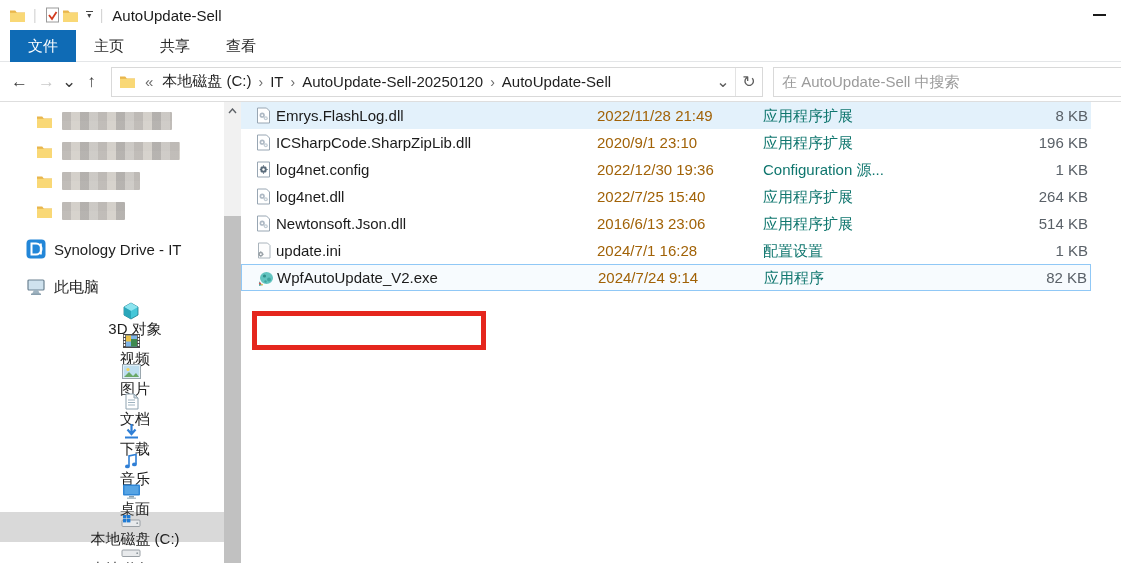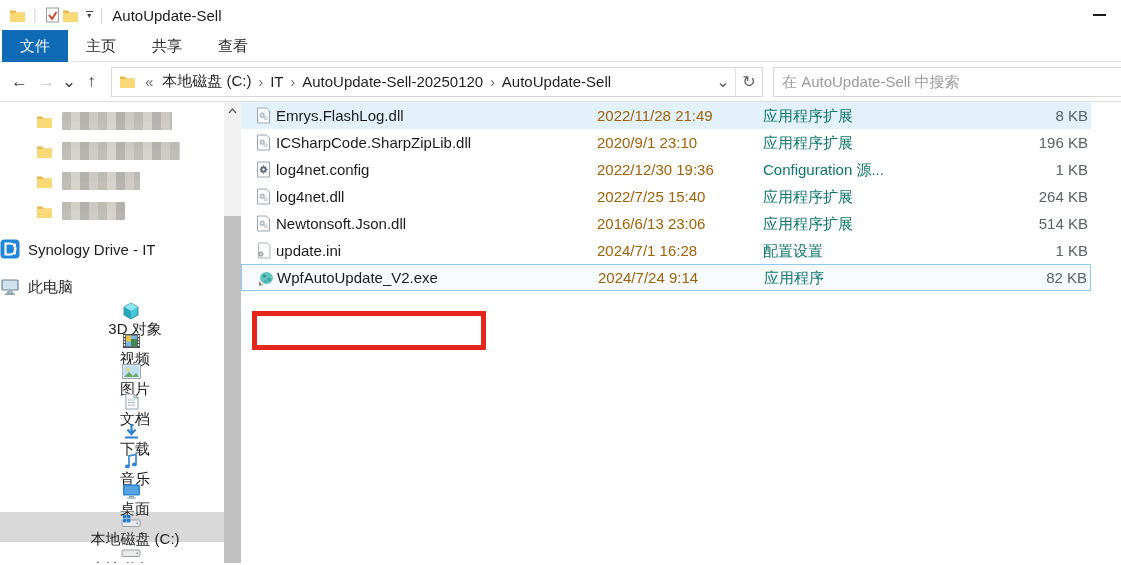--- a/index.html
+++ b/index.html
@@ -12,21 +12,21 @@
   .tb-icon { width:18px; height:16px; display:inline-flex; align-items:center; justify-content:center; }
   .tb-drop { display:flex; flex-direction:column; align-items:center; margin-left:6px; }
   .tb-drop .bar { width:7px; height:1px; background:#444; margin-bottom:1px; }
   .tb-drop .tri { font-size:8px; color:#444; line-height:6px; }
   .win-title { font-size:15px; color:#1a1a1a; margin-left:2px; }
   .tb-spacer { flex:1; }
   .min-btn { width:44px; height:30px; display:flex; align-items:center; justify-content:center; }
   .min-btn .dash { width:13px; height:2px; background:#1a1a1a; }
 
   
-  .ribbon { height:32px; display:flex; align-items:flex-start; padding-left:2px;
+  .ribbon { height:32px; display:flex; align-items:flex-start; padding-left:10px;
     border-bottom:1px solid #e4e6e8; background:#fff; }
   .rtab { padding:0 18px; font-size:15px; line-height:32px; color:#2b2b2b; cursor:default; }
   .rtab.active { background:#0f6bb5; color:#fff; }
 
   
   .navrow { height:40px; display:flex; align-items:center; background:#fff;
     border-bottom:1px solid #dedede; padding-left:6px; }
   .nav-btn { width:27px; height:28px; display:flex; align-items:center; justify-content:center;
     font-size:17px; color:#3d3d3d; }
   .nav-btn.disabled { color:#c9c9c9; }
@@ -49,21 +49,21 @@
 
   
   .main { display:flex; height:461px; position:relative; }
 
   
   .sidebar { width:224px; padding-top:4px; overflow:hidden; }
   .sd-item { height:30px; display:flex; align-items:center; font-size:15px; color:#1e1e1e;
     white-space:nowrap; }
   .sd-item .ic { width:20px; height:18px; display:inline-flex; align-items:center;
     justify-content:center; margin-right:8px; flex:none; }
-  .sd-item.lv-root { }
+  .sd-item.lv-root { padding-left:26px; }
   .sd-item.lv-folder { padding-left:34px; }
   .sd-item.lv-child { padding-left:46px;flex-direction:column; }
   .sd-item.selected { background:#d9d9d9; }
   .blurblock { height:18px; border-radius:1px;
     background:
       repeating-linear-gradient(90deg, rgba(188,184,180,.85) 0 9px, rgba(214,210,204,.85) 9px 18px,
         rgba(176,173,170,.85) 18px 27px, rgba(205,202,198,.85) 27px 36px),
       repeating-linear-gradient(0deg, #dcd9d4 0 9px, #c8c5c1 9px 18px); } .gap8 { height:8px; }
 
   

